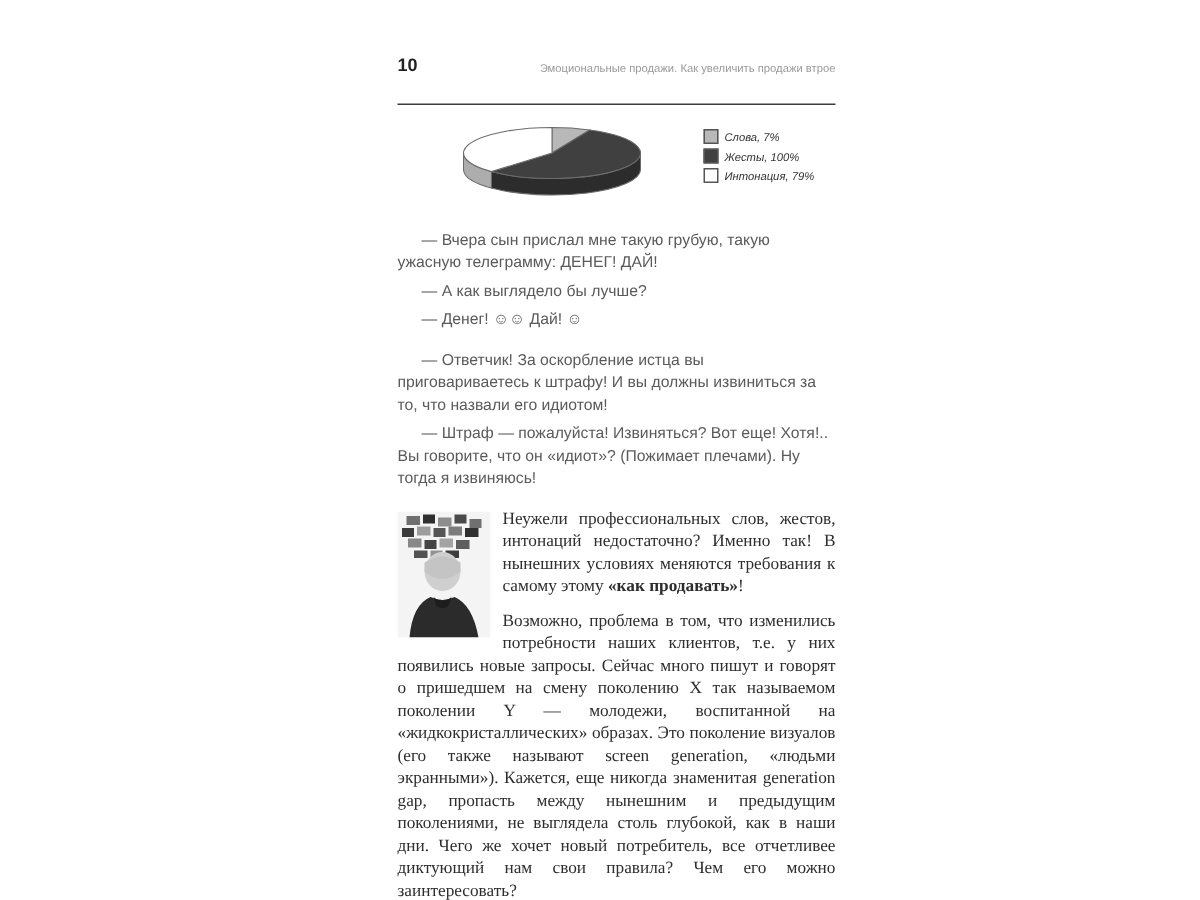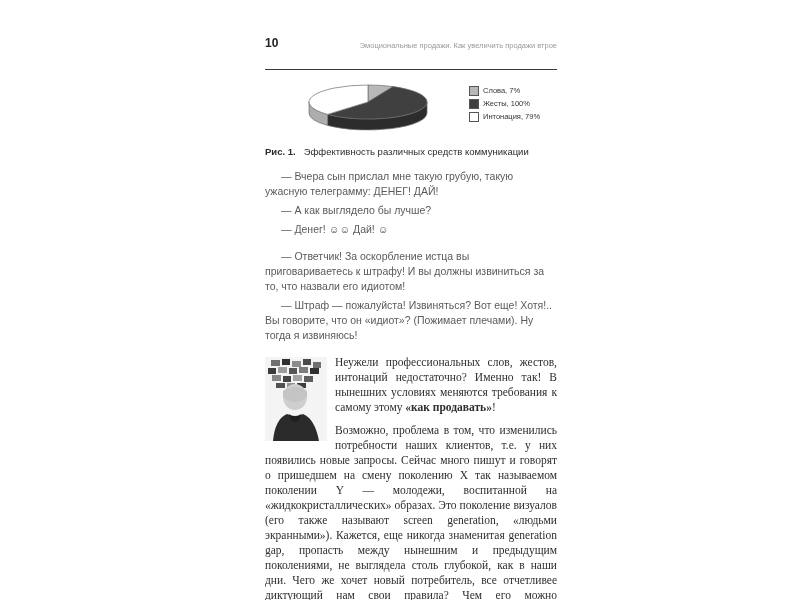--- a/index.html
+++ b/index.html
@@ -36,21 +36,21 @@
   
   .figure-row{
     margin-top:10px;
     display:flex;align-items:flex-start;
   }
   .pie-wrap{margin-left:42px;}
   .legend{
     list-style:none;margin:6px 0 0 38px;padding:0;
     font-family:"Liberation Sans", sans-serif;font-size:7.5px;color:#333;
   }
-  .legend li{display:flex;align-items:flex-start;margin-bottom:3px;}
+  .legend li{display:flex;align-items:center;margin-bottom:3px;font-style:italic;}
   .legend .sw{
     width:8px;height:8px;border:1px solid #555;margin-right:4px;flex:0 0 auto;
   }
   .caption{
     margin-top:6px;
     font-family:"Liberation Sans", sans-serif;
     font-size:9.5px;color:#2b2b2b;
     display:flex;
   }
   .caption .cap-label{font-weight:bold;margin-right:8px;}
@@ -105,24 +105,20 @@
         <span class="sw" style="background: rgb(64, 64, 64);"></span>
         <span>Жесты, 100%</span>
       </li>
       <li>
         <span class="sw" style="background: rgb(255, 255, 255);"></span>
         <span>Интонация, 79%</span>
       </li>
     </ul>
   </div>
 
-  <div class="caption">
-    <span class="cap-label">Рис. 1.</span>
-    <span>Эффективность различных средств коммуникации</span>
-  </div>
 
   <div class="dlg-block">
     <p class="dlg indent">— Вчера сын прислал мне такую грубую, такую ужасную телеграмму: ДЕНЕГ! ДАЙ!</p>
     <p class="dlg indent">— А как выглядело бы лучше?</p>
     <p class="dlg indent">— Денег! ☺☺ Дай! ☺</p>
   </div>
 
 
   <div class="dlg-block">
     <p class="dlg indent">— Ответчик! За оскорбление истца вы приговариваетесь к штрафу! И вы должны извиниться за то, что назвали его идиотом!</p>

